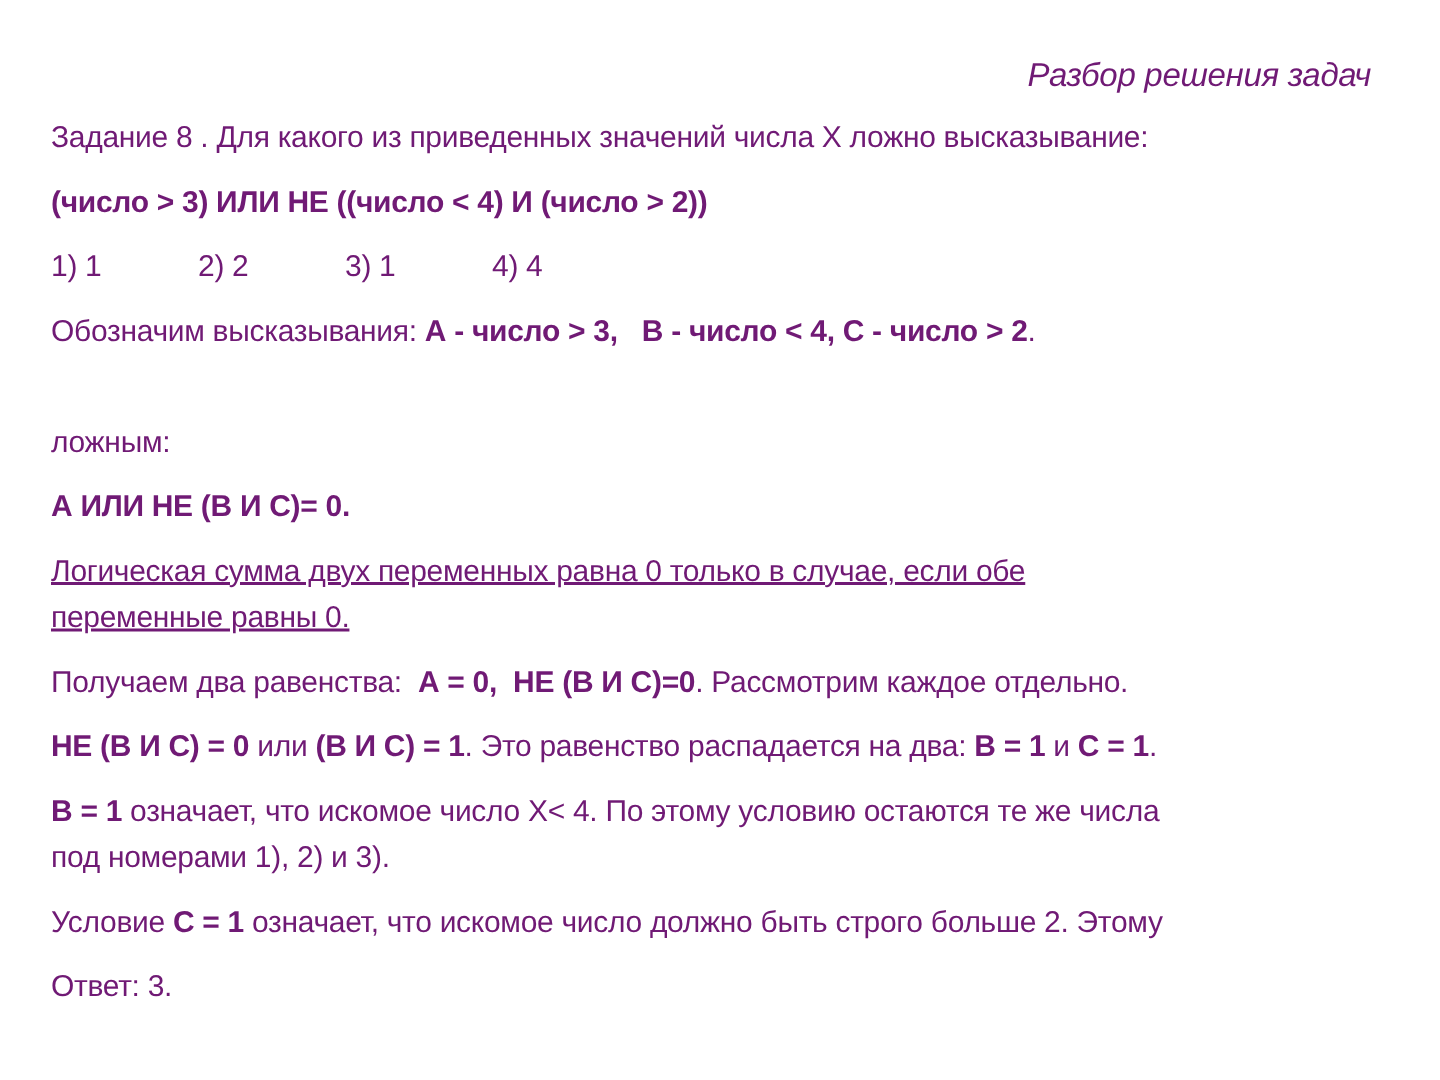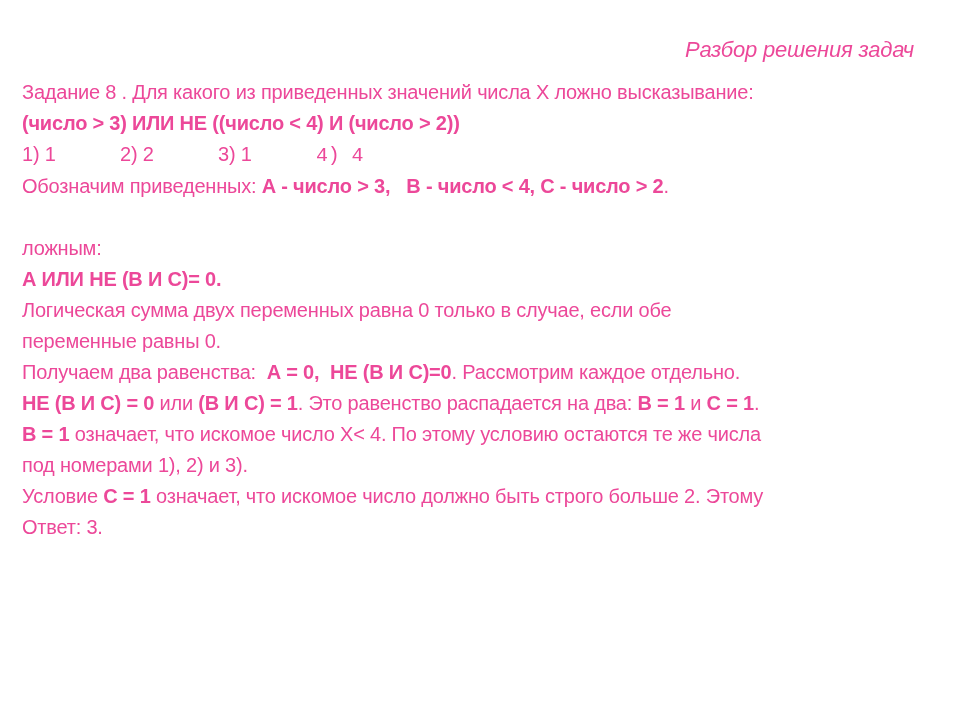--- a/index.html
+++ b/index.html
@@ -1,65 +1,65 @@
 <!DOCTYPE html>
 <html><head>
 <meta charset="utf-8">
 <style>
   html, body { margin: 0; padding: 0; background: #fff; }
   .slide {
     width: 960px;
     height: 720px;
     box-sizing: border-box;
     background: #ffffff;
-    color: #ec4899;
+    color: #701a75;
     font-family: "Liberation Sans", "DejaVu Sans", sans-serif;
     font-size: 20px;
     line-height: 31px;
     padding: 34px 20px 0 22px;
     overflow: hidden;
     letter-spacing: -0.2px;
   }
   .title {
     text-align: right;
     font-style: italic;
     font-size: 22px;
     margin: 0 26px 12px 0;
   }
-  p.para { margin: 0; }
+  p.para { margin: 12px; }
   .t { white-space: pre-wrap; }
   .b { font-weight: bold; }
   .indent { margin-left: 48px; }
   .opts { margin-left: 53px; }
   .opt { display: inline-block; width: 98px; }
-  .opt.last { width: auto; font-family: Liberation Mono, monospace; }
+  .opt.last { width: auto; }
   .mb1  { margin-bottom: 1px; }
   .mb4  { margin-bottom: 4px; }
   .mb6  { margin-bottom: 6px; }
-  .mb7  { margin-bottom: 7px; }
+  .mb7  { margin-bottom: 7px; text-decoration: underline; }
   .mb8  { margin-bottom: 8px; }
   .mb9  { margin-bottom: 9px; }
   .mb10 { margin-bottom: 10px; }
   .mb12 { margin-bottom: 12px; }
   .mb13 { margin-bottom: 13px; }
 </style>
 </head>
 <body>
 
 <div class="slide">
 
   <div class="title">Разбор решения задач</div>
 
   <p class="para mb4"><span class="t">Задание 8 . Для какого из приведенных значений числа X ложно высказывание:</span></p>
 
   <p class="para indent mb6"><span class="t b">(число &gt; 3) ИЛИ НЕ ((число &lt; 4) И (число &gt; 2))</span></p>
 
   <p class="para opts mb12"><span class="opt t">1) 1</span><span class="opt t">2) 2</span><span class="opt t">3) 1</span><span class="opt last t">4) 4</span></p>
 
-  <p class="para mb1"><span class="t">Обозначим приведенных: </span><span class="t b">А - число &gt; 3,   В - число &lt; 4, С - число &gt; 2</span><span class="t">.</span></p>
+  <p class="para mb1"><span class="t">Обозначим высказывания: </span><span class="t b">А - число &gt; 3,   В - число &lt; 4, С - число &gt; 2</span><span class="t">.</span></p>
 
   <p class="para mb9"><br><span class="t">ложным:</span></p>
 
   <p class="para mb13"><span class="t b">А ИЛИ НЕ (В И С)= 0</span><span class="t b">.</span></p>
 
   <p class="para mb7"><span class="t">Логическая сумма двух переменных равна 0 только в случае, если обе</span><br><span class="t">переменные равны 0.</span></p>
 
   <p class="para mb10"><span class="t">Получаем два равенства:  </span><span class="t b">А = 0,  НЕ (В И С)=0</span><span class="t">. Рассмотрим каждое отдельно.</span></p>
 
 

